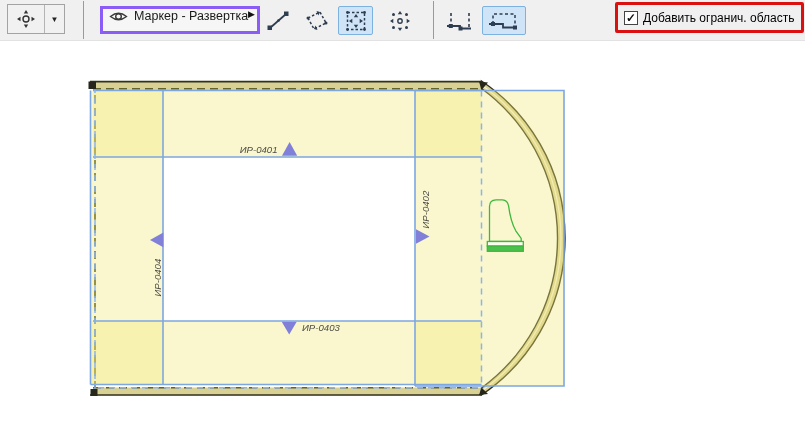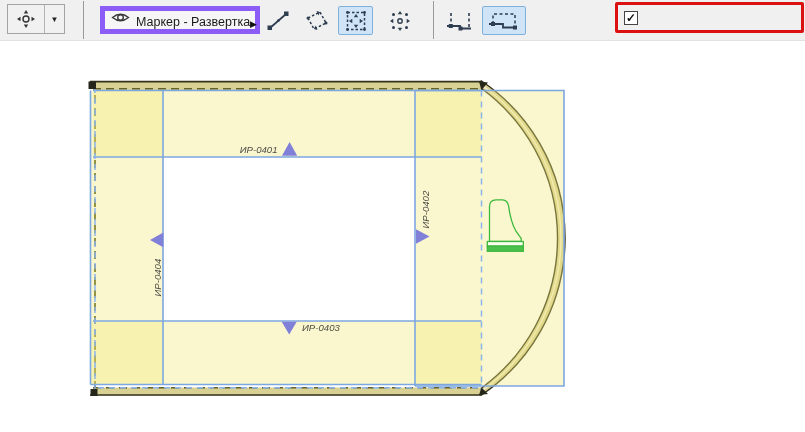--- a/index.html
+++ b/index.html
@@ -12,22 +12,22 @@
              background:#f0f0f0; border-bottom:1px solid #e2e2e2; }
   .tb-sep { position:absolute; top:1px; width:1px; height:38px; background:#9a9a9a; }
 
   #anchor-btn { position:absolute; left:7px; top:4px; width:58px; height:30px;
                 background:#f1f1f1; border:1px solid #a3a3a3; display:flex; }
   #anchor-btn .icon-part { width:36px; display:flex; align-items:center; justify-content:center; }
   #anchor-btn .arrow-part { width:20px; border-left:1px solid #b5b5b5; display:flex;
                 align-items:center; justify-content:center; font-size:8px; color:#222; }
 
   #marker-dd { position:absolute; left:100px; top:6px; width:160px; height:28px;
-               background:#f6f6f6; border:5px solid #8b5cf6; display:flex;
-               align-items:flex-end; padding:0 6px; }
+               background:#f6f6f6; border:3px solid #8b5cf6; display:flex;
+               align-items:flex-start; padding:0 6px; }
   #marker-dd .dd-label { flex:1; font-size:12.5px; color:#1a1a1a; margin-left:6px; white-space:nowrap; }
   #marker-dd .dd-arrow { font-size:9px; color:#111; }
 
   .tool-btn { position:absolute; top:6px; height:29px; display:flex; align-items:center;
               justify-content:center; background:transparent; border:1px solid transparent; }
   .tool-btn.selected { background:#cfe5f7; border:1px solid #7db2de; border-radius:2px; }
 
   #redbox { position:absolute; left:615px; top:2px; width:189px; height:31px;
             border:3px solid #db1111; border-radius:2px; display:flex; align-items:center;
             padding-left:6px; background:transparent; }
@@ -201,16 +201,17 @@
       <svg width="36" height="24" viewBox="0 0 36 24">
         <path d="M7 15 V5 H29 V17" fill="none" stroke="#2e3d4f" stroke-width="1.5" stroke-dasharray="3 2.5"></path>
         <path d="M3 15 H17 V18.5 H31" fill="none" stroke="#2e3d4f" stroke-width="1.8"></path>
         <rect x="5" y="13" width="4" height="4" fill="#2e3d4f"></rect>
         <rect x="27" y="16.5" width="4" height="4" fill="#2e3d4f"></rect>
       </svg>
     </div>
 
     <div id="redbox">
       <div id="chk">✓</div>
+      <span id="chk-label">Добавить огранич. область</span>
     </div>
 
   </div>
 </div>
 
 </body></html>

